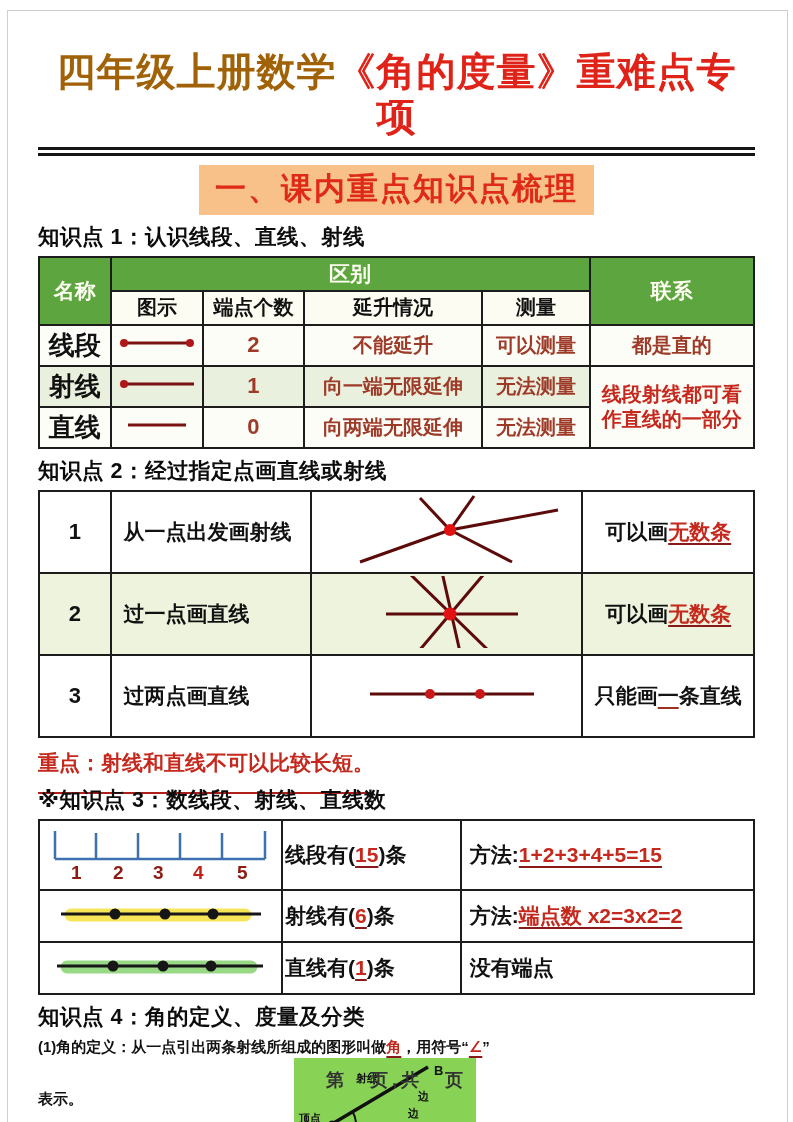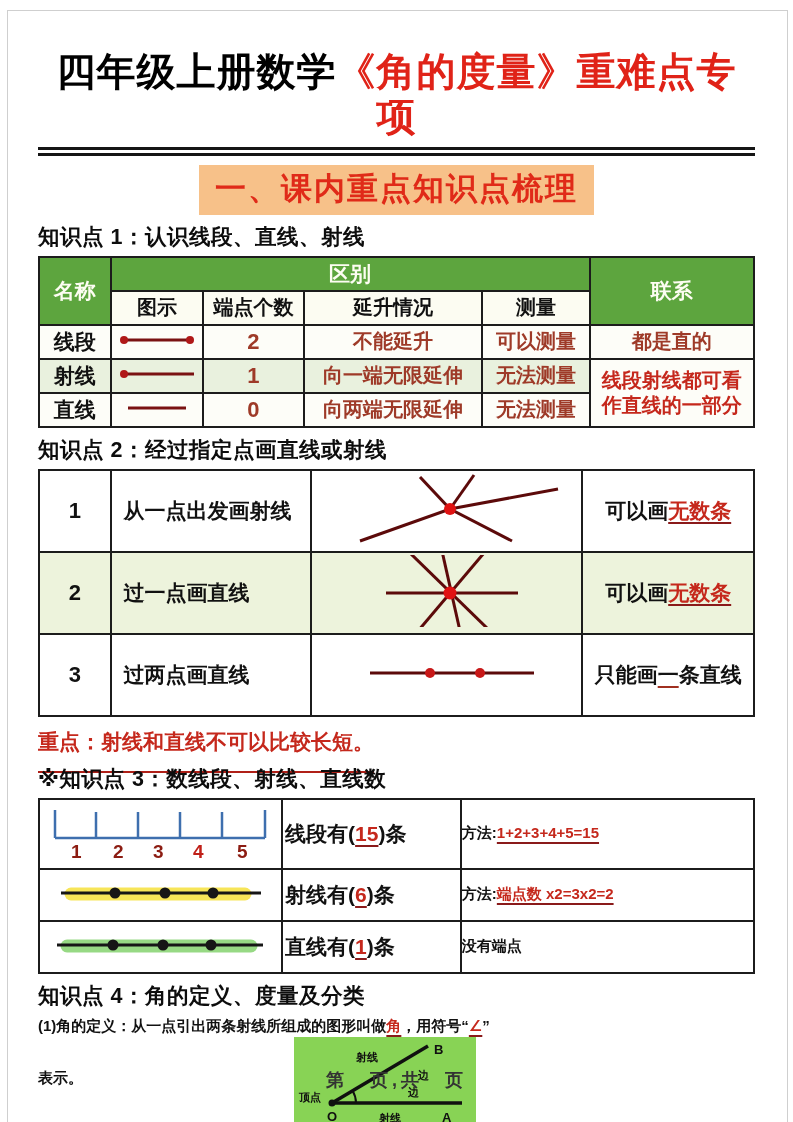--- a/index.html
+++ b/index.html
@@ -3,55 +3,55 @@
 <meta charset="utf-8">
 <style>
   html,body{margin:0;padding:0;background:#ffffff;}
   .page{position:relative;width:793px;height:1122px;background:#ffffff;overflow:hidden;
         font-family:"Liberation Sans","DejaVu Sans",sans-serif;color:#111;}
   .scan-edge{position:absolute;top:10px;left:7px;right:5px;bottom:-2px;
              border:1px solid #cfcfcf;border-bottom:none;pointer-events:none;}
   .content{position:relative;margin:0 38px;}
   
   .title{margin:0;padding-top:50px;text-align:center;font-size:39px;font-weight:bold;letter-spacing:1px;line-height:1.15;}
-  .t-black{color:#000000;}
+  .t-black{color:#a16207;}
   .t-red{color:#e02318;}
   .double-rule{height:3px;border-top:3px solid #151515;border-bottom:3px solid #151515;margin:7px 0 9px;}
   .subtitle-wrap{text-align:center;margin:0 0 6px;}
   .subtitle{display:inline-block;background:#f7c189;color:#e02a18;font-size:31px;font-weight:bold;
             padding:3px 16px 5px;letter-spacing:2px;}
   
   .kp-heading{font-size:21.5px;font-weight:bold;color:#0d0d0d;margin:7px 0 5px;letter-spacing:0.5px;}
   
   table{border-collapse:collapse;width:100%;table-layout:fixed;}
   td{border:2px solid #1c1c1c;text-align:center;padding:2px;vertical-align:middle;overflow:hidden;}
   
   .t1 .g{background:#5da53e;color:#fdfdf2;font-weight:bold;font-size:21px;}
   .t1 tr.sub td{background:#fcfcf2;font-weight:bold;font-size:20px;color:#111;}
   .t1 tr.hrow{height:34px;} .t1 tr.sub{height:34px;}
   .t1 tr.r{height:34px;}
   .t1 .r1 td,.t1 .r3 td{background:#fdfdf8;}
   .t1 .r2 td{background:#e9f1de;}
   .t1 td.rel{background:#fdfdf8;color:#c5281c;font-weight:bold;font-size:20px;line-height:1.25;padding:0 4px;}
-  .nm{font-weight:bold;font-size:21px;color:#111;font-family:Liberation Mono, monospace;}
+  .nm{font-weight:bold;font-size:26px;color:#111;font-family:Liberation Mono, monospace;}
   .red{color:#9e3a28;font-weight:bold;font-size:20px;}
   .num{font-size:22px;}
   
   .t2 tr{height:74px;}
   .t2 tr.b2{background:#edf3dc;}
   .t2 .no{font-size:22px;font-weight:bold;text-align:center;}
   .t2 .desc{text-align:left;padding-left:12px;font-size:21px;font-weight:bold;}
   .t2 .res{font-size:21px;font-weight:bold;}
   
   .keynote{font-size:21px;font-weight:bold;color:#c5281c;margin:11px 0 8px;}
   .keynote span{border-bottom:2.5px solid #b02018;padding-bottom:18px;}
   
   .t3 tr.tall{height:64px;} .t3 tr.short{height:44px;}
   .t3 .lbl{text-align:left;font-size:21px;font-weight:bold;}
-  .t3 .mth{text-align:left;padding-left:0;font-size:15px;font-weight:bold;}
+  .t3 .mth{text-align:left;padding-left:8px;font-size:21px;font-weight:bold;}
   
   .u-red{color:#c5281c;text-decoration:underline;text-decoration-color:#8a1a1a;text-underline-offset:4px;text-decoration-thickness:2px;margin-top:24px;}
   .u-dark{color:#141414;text-decoration:underline;text-decoration-color:#a03020;text-underline-offset:4px;text-decoration-thickness:2px;}
   
   .para{font-size:15px;font-weight:bold;color:#111;line-height:1.5;}
   .def-row{position:relative;height:98px;}
   .def-row .tail{position:absolute;left:0;top:30px;}
   .angle-diagram{position:absolute;left:256px;top:0;}
   
   .footer{position:absolute;left:0;right:0;bottom:30px;text-align:center;

